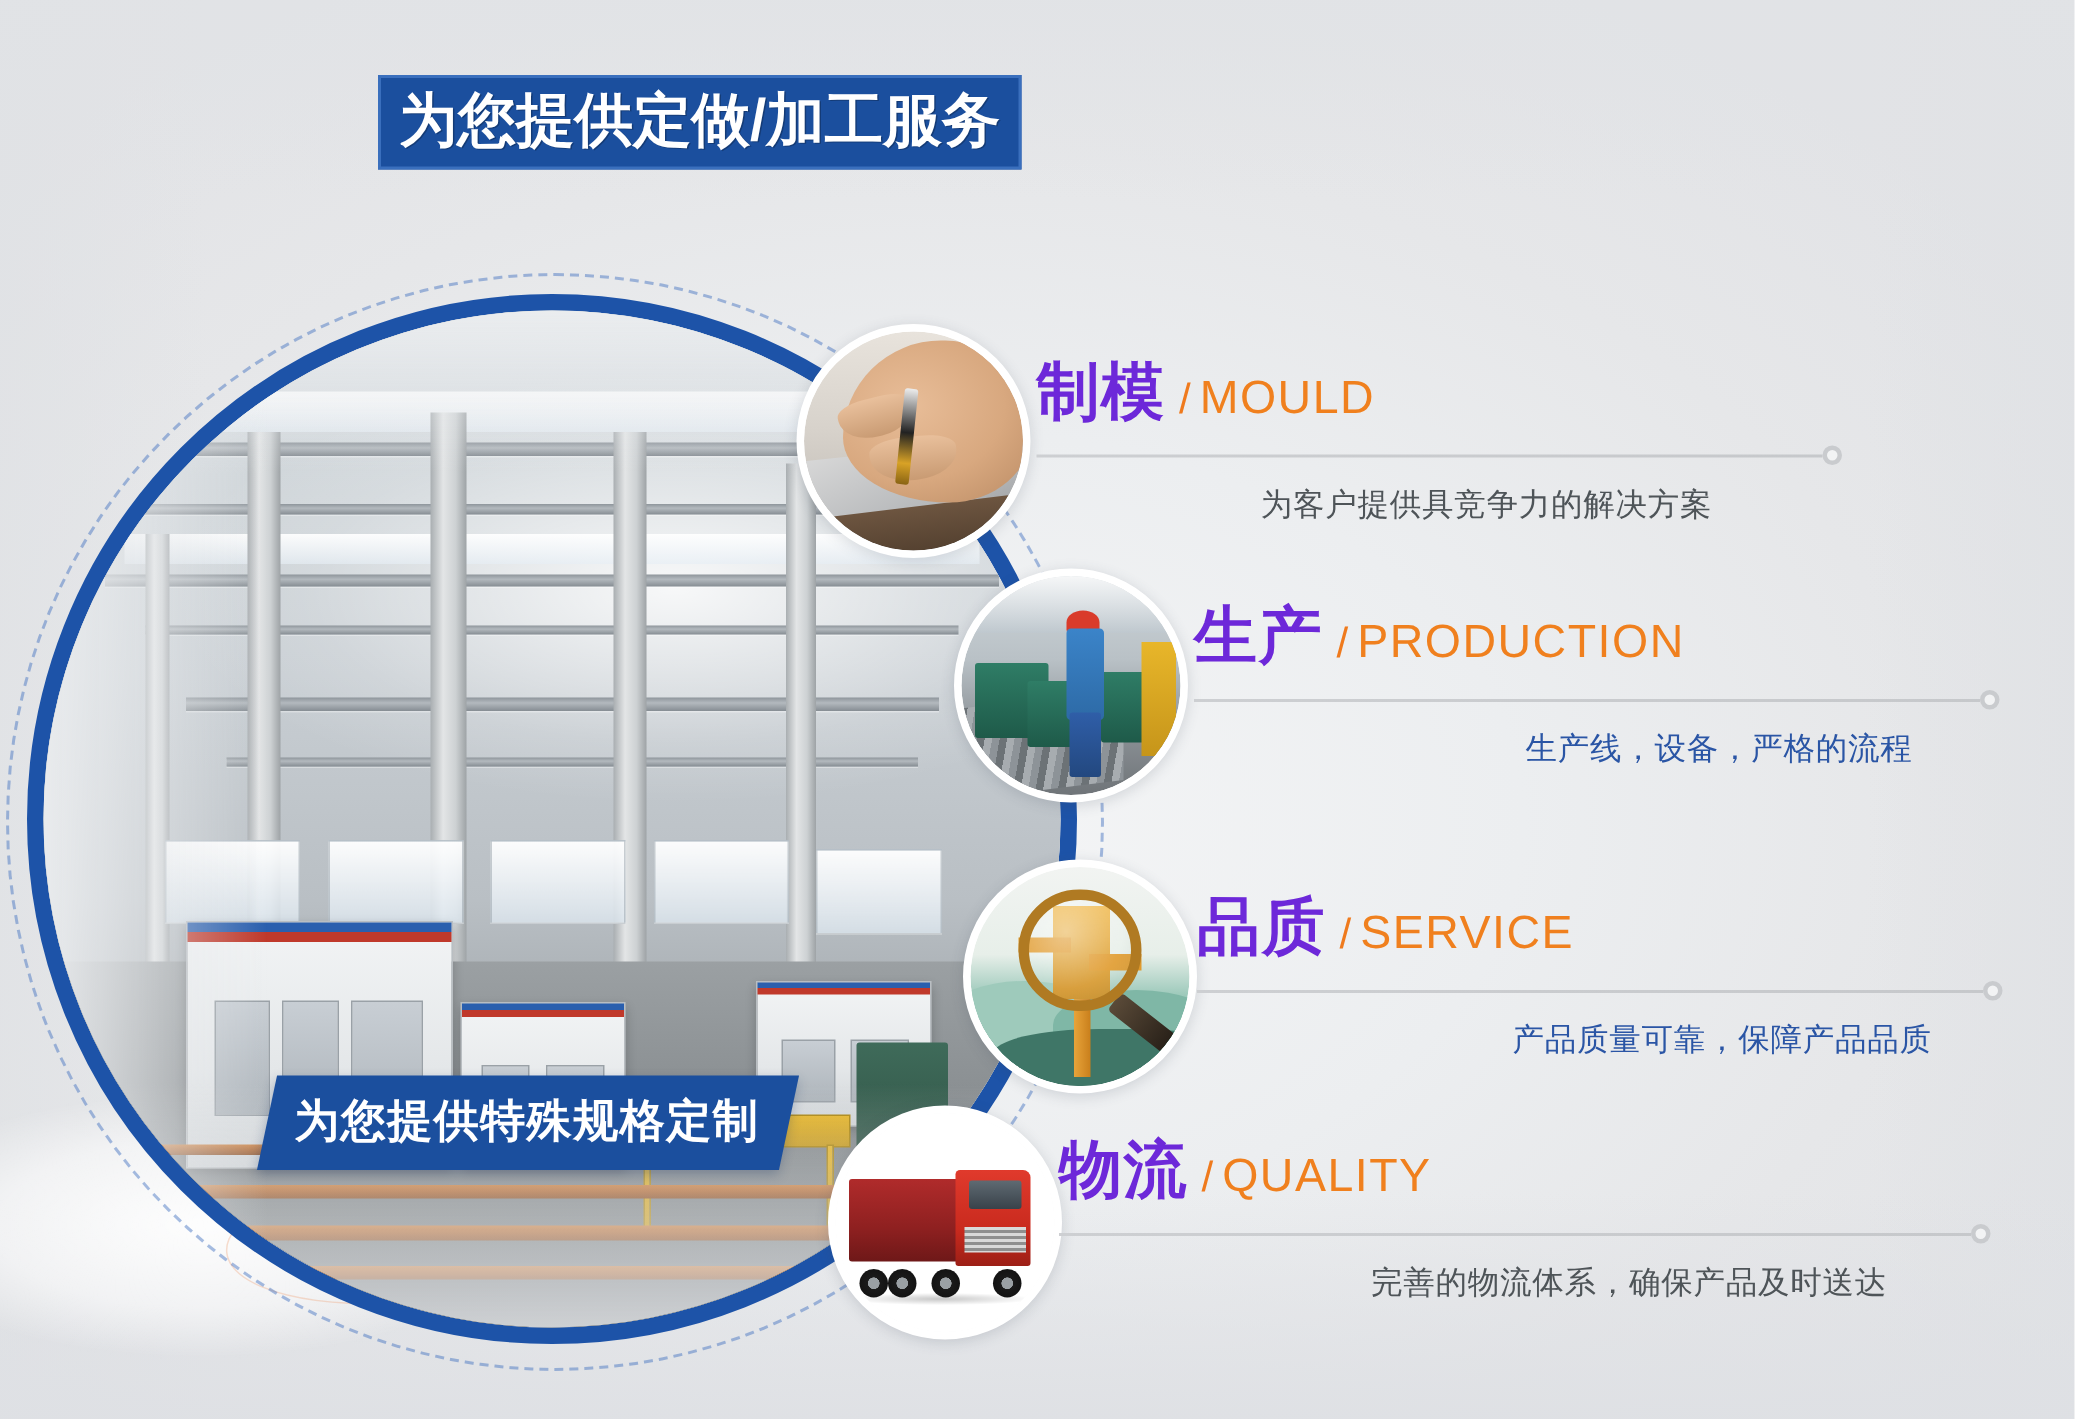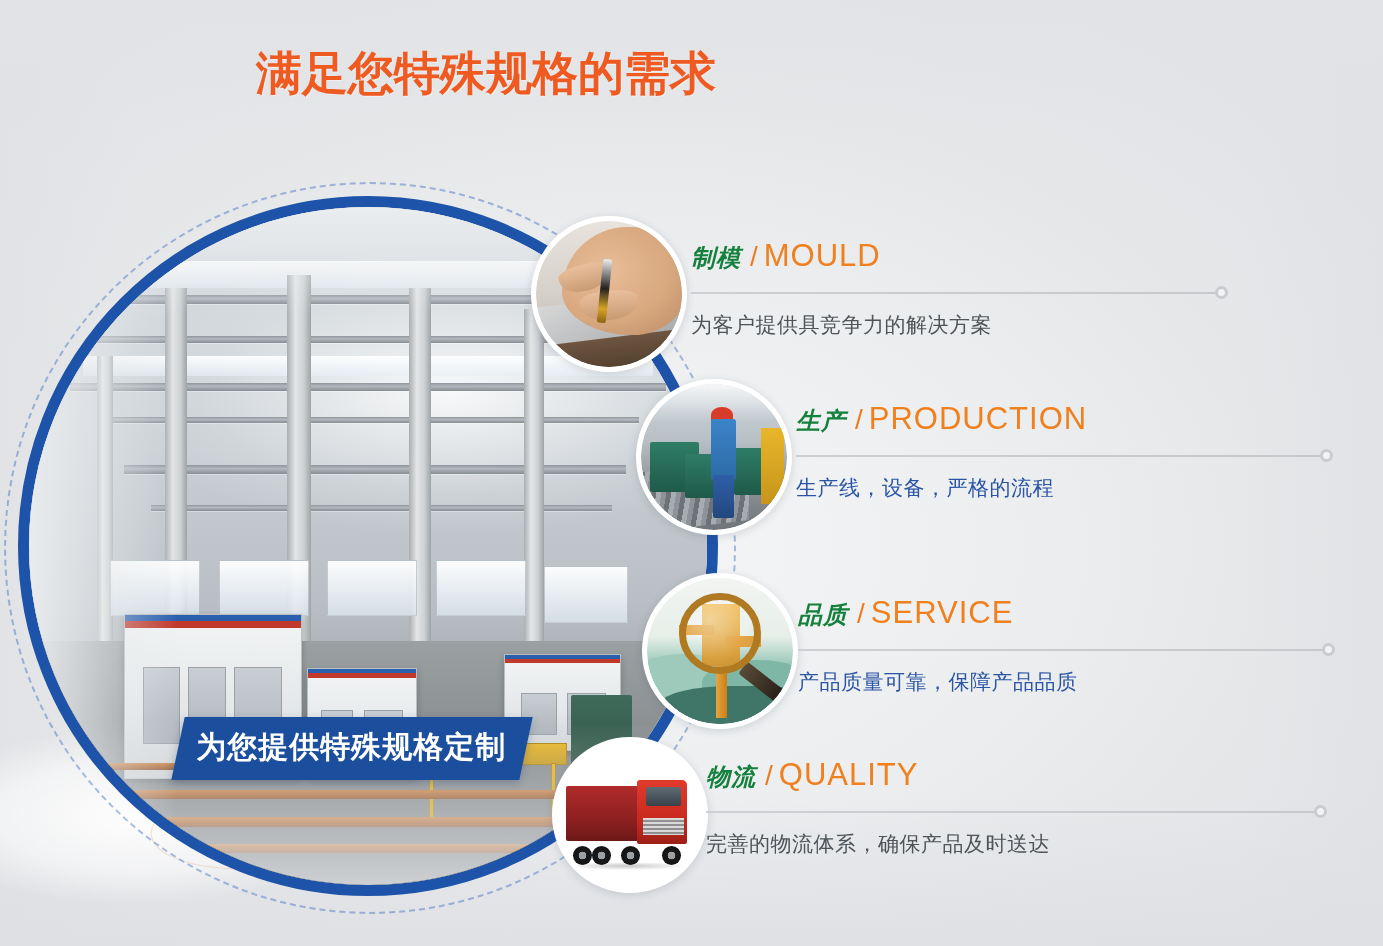--- a/index.html
+++ b/index.html
@@ -216,25 +216,24 @@
   }
   .srow-icon-inner { position: absolute; inset: 0; border-radius: 50%; overflow: hidden; }
 
   .srow-text { position: absolute; }
   .srow-title {
     white-space: nowrap;
     line-height: 1;
     margin-bottom: 14px;
   }
   .t-cn {
-    color: #15803d;
-    font-size: 24px;
+    color: #6d28d9;
+    font-size: 42px;
     font-weight: bold;
     letter-spacing: 1px;
-    font-style: italic;
   }
   .t-slash {
     color: #ef7a1d;
     font-size: 28px;
     font-weight: normal;
     margin: 0 6px 0 9px;
   }
   .t-en {
     color: #f0801e;
     font-size: 31px;
@@ -258,20 +257,21 @@
     width: 13px; height: 13px;
     border-radius: 50%;
     border: 3px solid #c9cbce;
     background: #f2f3f4;
     box-sizing: border-box;
   }
   .srow-desc {
     white-space: nowrap;
     font-size: 21px;
     letter-spacing: 0.5px;
+    text-align: center;
   }
   .d-gray { color: #4e5458; }
   .d-blue { color: #2a55a5; }
 
   
   .ic-mould { background: linear-gradient(to bottom, #e8e3dc 0%, #d7d2cb 45%, #b9b4ae 100%); }
   .ic-m-plate { position:absolute; left:-6%; bottom:0; width:112%; height:46%;
                 background: linear-gradient(160deg,#d9d9d9,#b7b9bb 55%, #8f9193);
                 transform: rotate(-6deg); }
   .ic-m-plate2{ position:absolute; left:-10%; bottom:-6%; width:120%; height:26%;
@@ -438,21 +438,21 @@
         <div class="rail" style="left:4%;top:94%;width:92%;height:9px;"></div>
         <div class="rail" style="left:8%;top:82%;width:50%;height:7px;"></div>
 
         <div class="hero-fade"></div>
       </div>
     </div>
   </div>
 
   <div class="head">
     <div class="head-row">
-      <div class="head-orange">满足您特殊规格的需求</div>
+      <div class="head-badge">为您提供定做/加工服务</div>
     </div>
   </div>
 
   <div class="rows">
 
     <div class="srow" style="left:531px; top:216px; width:760px;">
       <div class="srow-icon">
         <div class="srow-icon-inner ic-mould">
           <div class="ic-m-plate"></div>
           <div class="ic-m-plate2"></div>

